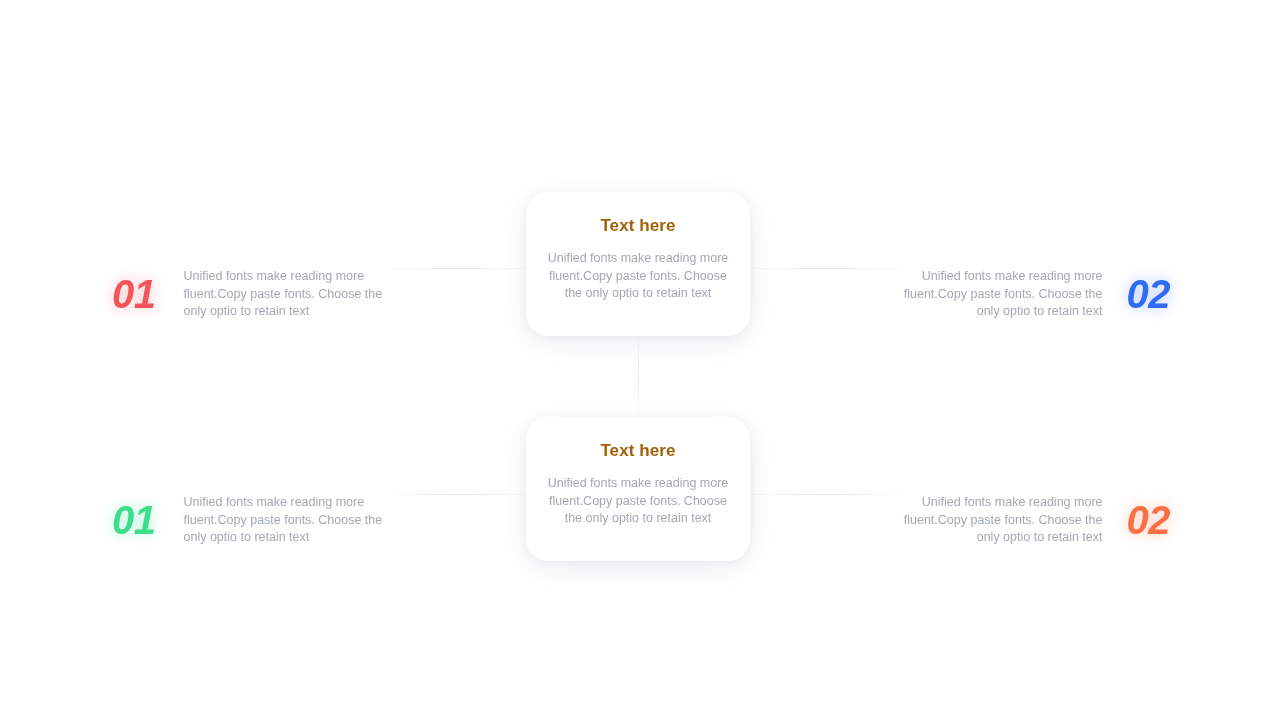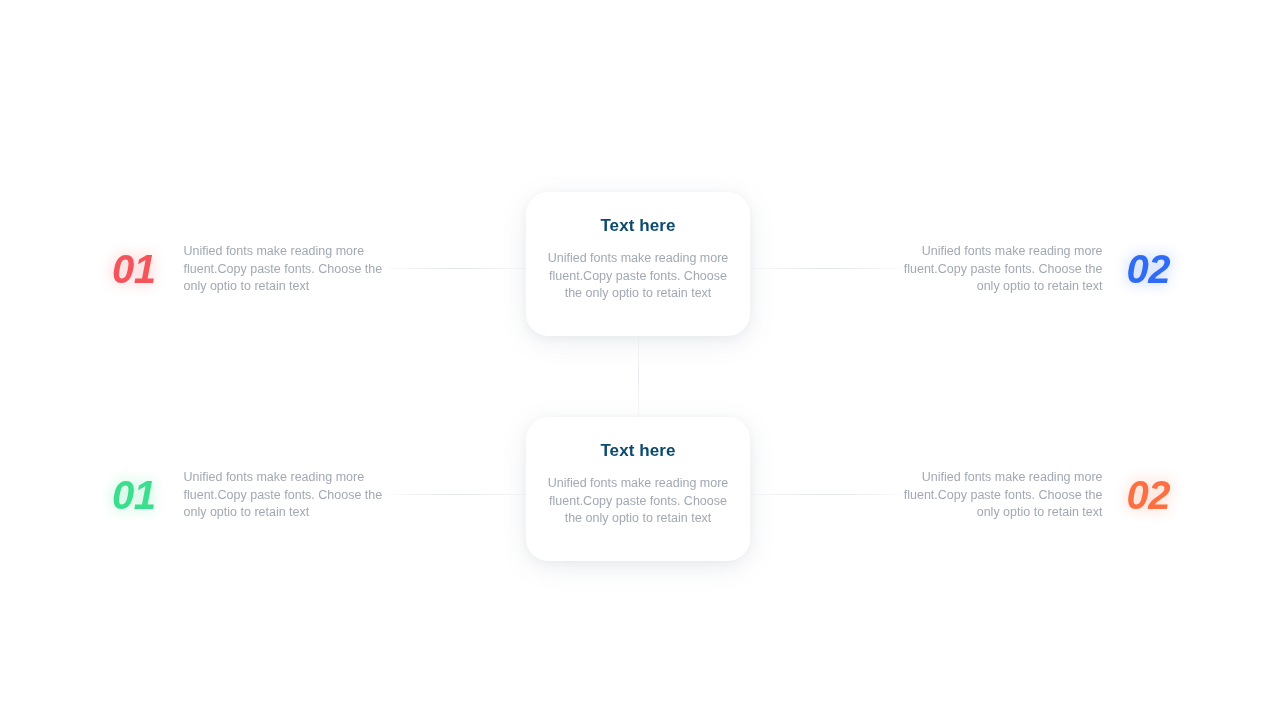--- a/index.html
+++ b/index.html
@@ -57,38 +57,39 @@
     box-sizing: border-box;
     padding: 24px 16px 0 16px;
     text-align: center;
   }
   #card-top    { top: 192px; }
   #card-bottom { top: 417px; }
 
   .card-title {
     font-size: 17px;
     font-weight: bold;
-    color: #0c4a6e;
+    color: #a16207;
     margin: 0 0 14px 0;
     letter-spacing: 0.1px;
   }
   .card-body {
     font-size: 12.5px;
     line-height: 17.5px;
     color: #a2a8b3;
     margin: 0;
     padding: 0 3px;
   }
 
   
   .side-item {
     position: absolute;
     display: flex;
     align-items: center;
     width: 275px;
+    margin-top: 25px;
   }
   .side-left  { left: 112px; }
   .side-right { left: 895px; }
 
   #item-top-left     { top: 243px; }
   #item-top-right    { top: 243px; }
   #item-bottom-left  { top: 469px; }
   #item-bottom-right { top: 469px; }
 
   .num {

